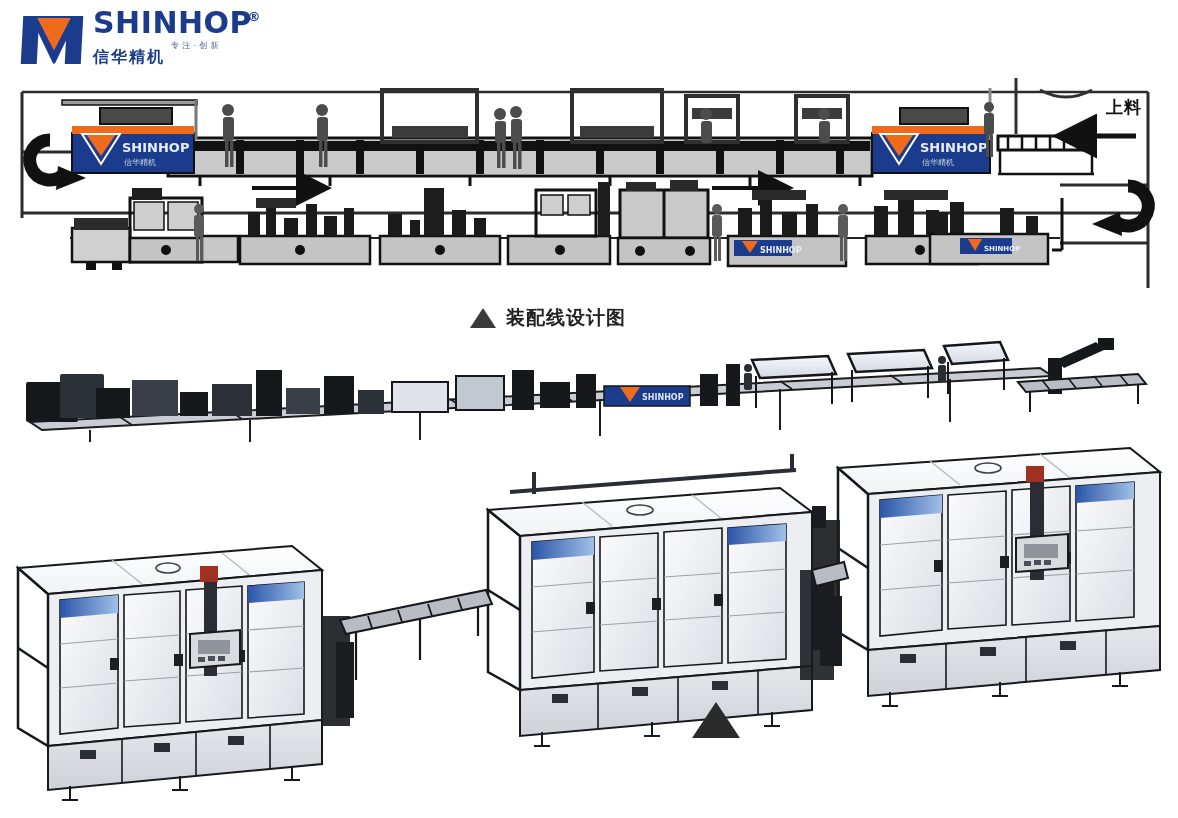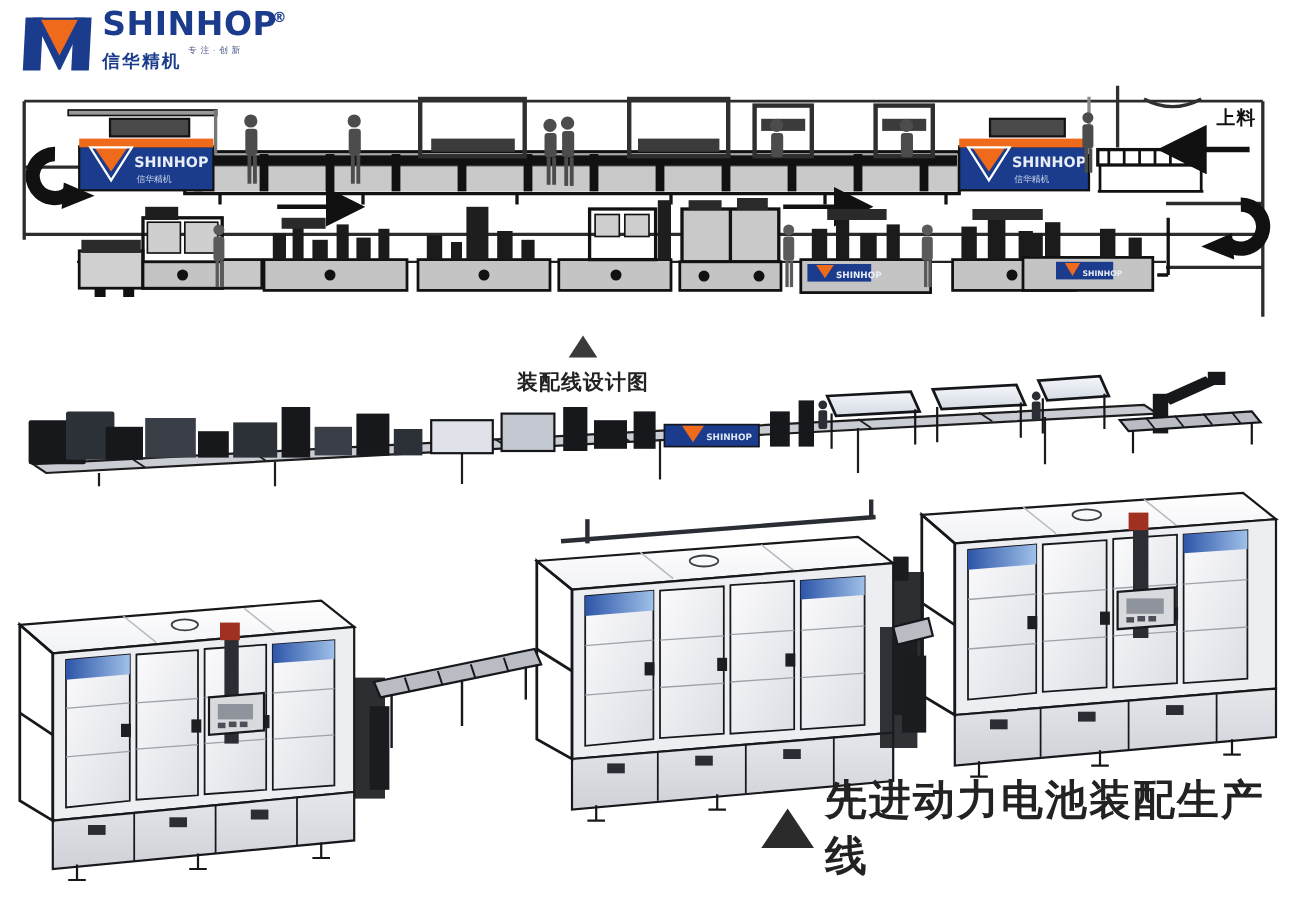--- a/index.html
+++ b/index.html
@@ -352,21 +352,21 @@
             <rect x="2" y="33" width="3" height="24"></rect>
             <rect x="6" y="33" width="3" height="24"></rect>
           </g>
     </g>
   </g>
 </svg>
 </div>
 
 <div id="loading-label">上料</div>
 
-<div class="caption" id="caption-top" style="left:470px;top:305px;flex-direction:column;">
+<div class="caption" id="caption-top" style="left:470px;top:305px;">
   <div class="tri"></div>
   <div class="cap-text">装配线设计图</div>
 </div>
 
 <div id="render-line">
 <svg class="svgfull" width="1178" height="115" viewBox="0 0 1178 115">
   <defs>
     <linearGradient id="panelg" x1="0" y1="0" x2="0" y2="1">
       <stop offset="0" stop-color="#f4f6fa"></stop>
           <stop offset="1" stop-color="#d5dae3"></stop>
@@ -719,14 +719,13 @@
   </g>
 
   <g>
     <polygon points="812,150 844,142 848,158 816,166" fill="#b9bcc3" stroke="#16181c" stroke-width="2"></polygon>
   </g>
 </svg>
 </div>
 
 <div class="caption" id="caption-bottom" style="left:692px;top:702px;">
   <div class="tri"></div>
-  <div class="cap-text">先进动力电池装配生产线</div>
 </div>
 
 </body></html>

